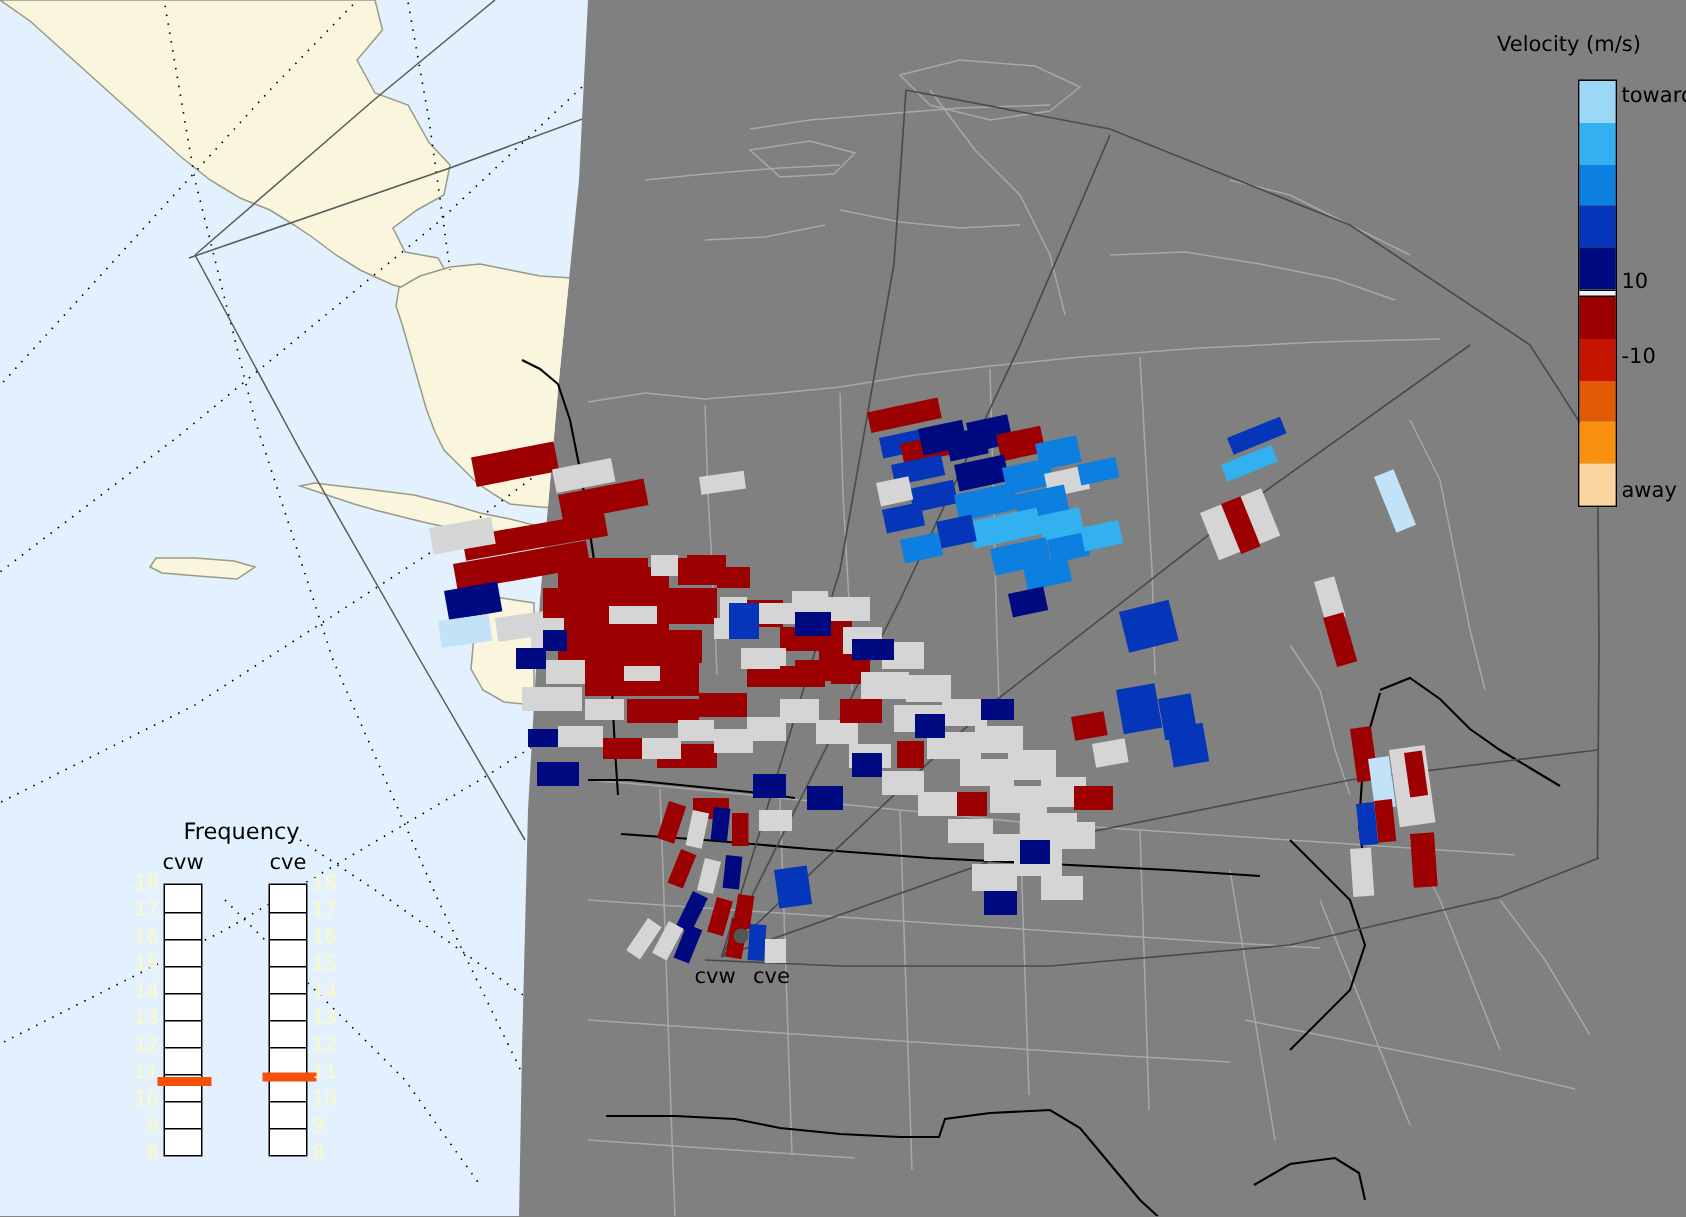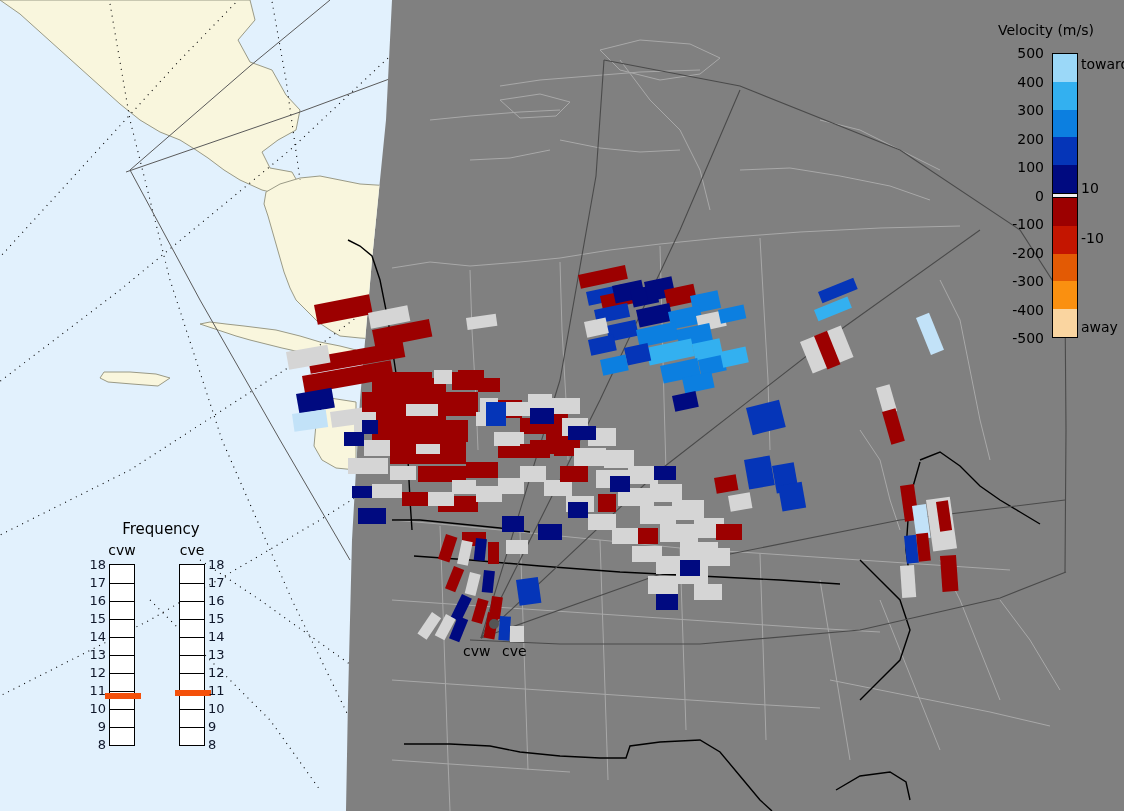--- a/index.html
+++ b/index.html
@@ -60,21 +60,21 @@
   }
   .cbar-side-lbl {
     position: absolute; left: 0;
     font-size: 14px; color: #000;
     transform: translateY(-50%);
     white-space: nowrap;
   }
 
   
   #freq-panel {
-    position: absolute; left: 86px; top: 520px;
+    position: absolute; left: 86px; top: 545px;
     width: 160px; height: 240px;
     z-index: 40;
   }
   #freq-title {
     position: absolute; left: 0; top: 0; width: 150px;
     text-align: center; font-size: 15px; color: #000;
   }
   .gauge-wrap { position: absolute; top: 22px; width: 60px; height: 215px; }
   .gauge-wrap.cvw { left: 6px; }
   .gauge-wrap.cve { left: 76px; }
@@ -92,21 +92,21 @@
   .gauge-grid i {
     position: absolute; left: 0; width: 100%; height: 1px;
     background: #000; display: block;
   }
   .gauge-marker {
     position: absolute; left: -5px; width: 36px; height: 6px;
     background: #f4500a;
   }
   .gauge-labels { position: absolute; top: 22px; width: 100%; height: 182px; }
   .gauge-labels span {
-    position: absolute; font-size: 13px; color: #0f172a;
+    position: absolute; font-size: 13px; color: #fef9c3;
     transform: translateY(-50%); white-space: nowrap;
   }
   .gauge-wrap.cvw .gauge-labels span { right: 46px; }
   .gauge-wrap.cve .gauge-labels span { left: 46px; }
 
   
   .site-label {
     position: absolute; font-size: 14px; color: #000; z-index: 35;
     white-space: nowrap;
   }
@@ -417,33 +417,20 @@
         <div class="cbar-seg" style="background: rgb(51, 176, 240);"></div>
         <div class="cbar-seg" style="background: rgb(12, 127, 224);"></div>
         <div class="cbar-seg" style="background: rgb(5, 53, 184);"></div>
         <div class="cbar-seg" style="background: rgb(0, 10, 128);"></div>
         <div class="cbar-seg zero" style="background: rgb(240, 240, 240);"></div>
         <div class="cbar-seg" style="background: rgb(156, 0, 0);"></div>
         <div class="cbar-seg" style="background: rgb(196, 21, 0);"></div>
         <div class="cbar-seg" style="background: rgb(227, 90, 4);"></div>
         <div class="cbar-seg" style="background: rgb(250, 144, 16);"></div>
         <div class="cbar-seg" style="background: rgb(250, 213, 160);"></div>
-      </div>
-    <div id="cbar-ticks">
-        <div class="cbar-tick" style="top: 0px;">500</div>
-        <div class="cbar-tick" style="top: 28.5px;">400</div>
-        <div class="cbar-tick" style="top: 57px;">300</div>
-        <div class="cbar-tick" style="top: 85.5px;">200</div>
-        <div class="cbar-tick" style="top: 114px;">100</div>
-        <div class="cbar-tick" style="top: 142.5px;">0</div>
-        <div class="cbar-tick" style="top: 171px;">-100</div>
-        <div class="cbar-tick" style="top: 199.5px;">-200</div>
-        <div class="cbar-tick" style="top: 228px;">-300</div>
-        <div class="cbar-tick" style="top: 256.5px;">-400</div>
-        <div class="cbar-tick" style="top: 285px;">-500</div>
       </div>
     <div id="cbar-side">
         <div class="cbar-side-lbl" style="top: 11px;">toward</div>
         <div class="cbar-side-lbl" style="top: 135px;">10</div>
         <div class="cbar-side-lbl" style="top: 157px; margin-top: 28px;">-10</div>
         <div class="cbar-side-lbl" style="top: 274px;">away</div>
       </div>
   </div>
 
   <div id="freq-panel">

